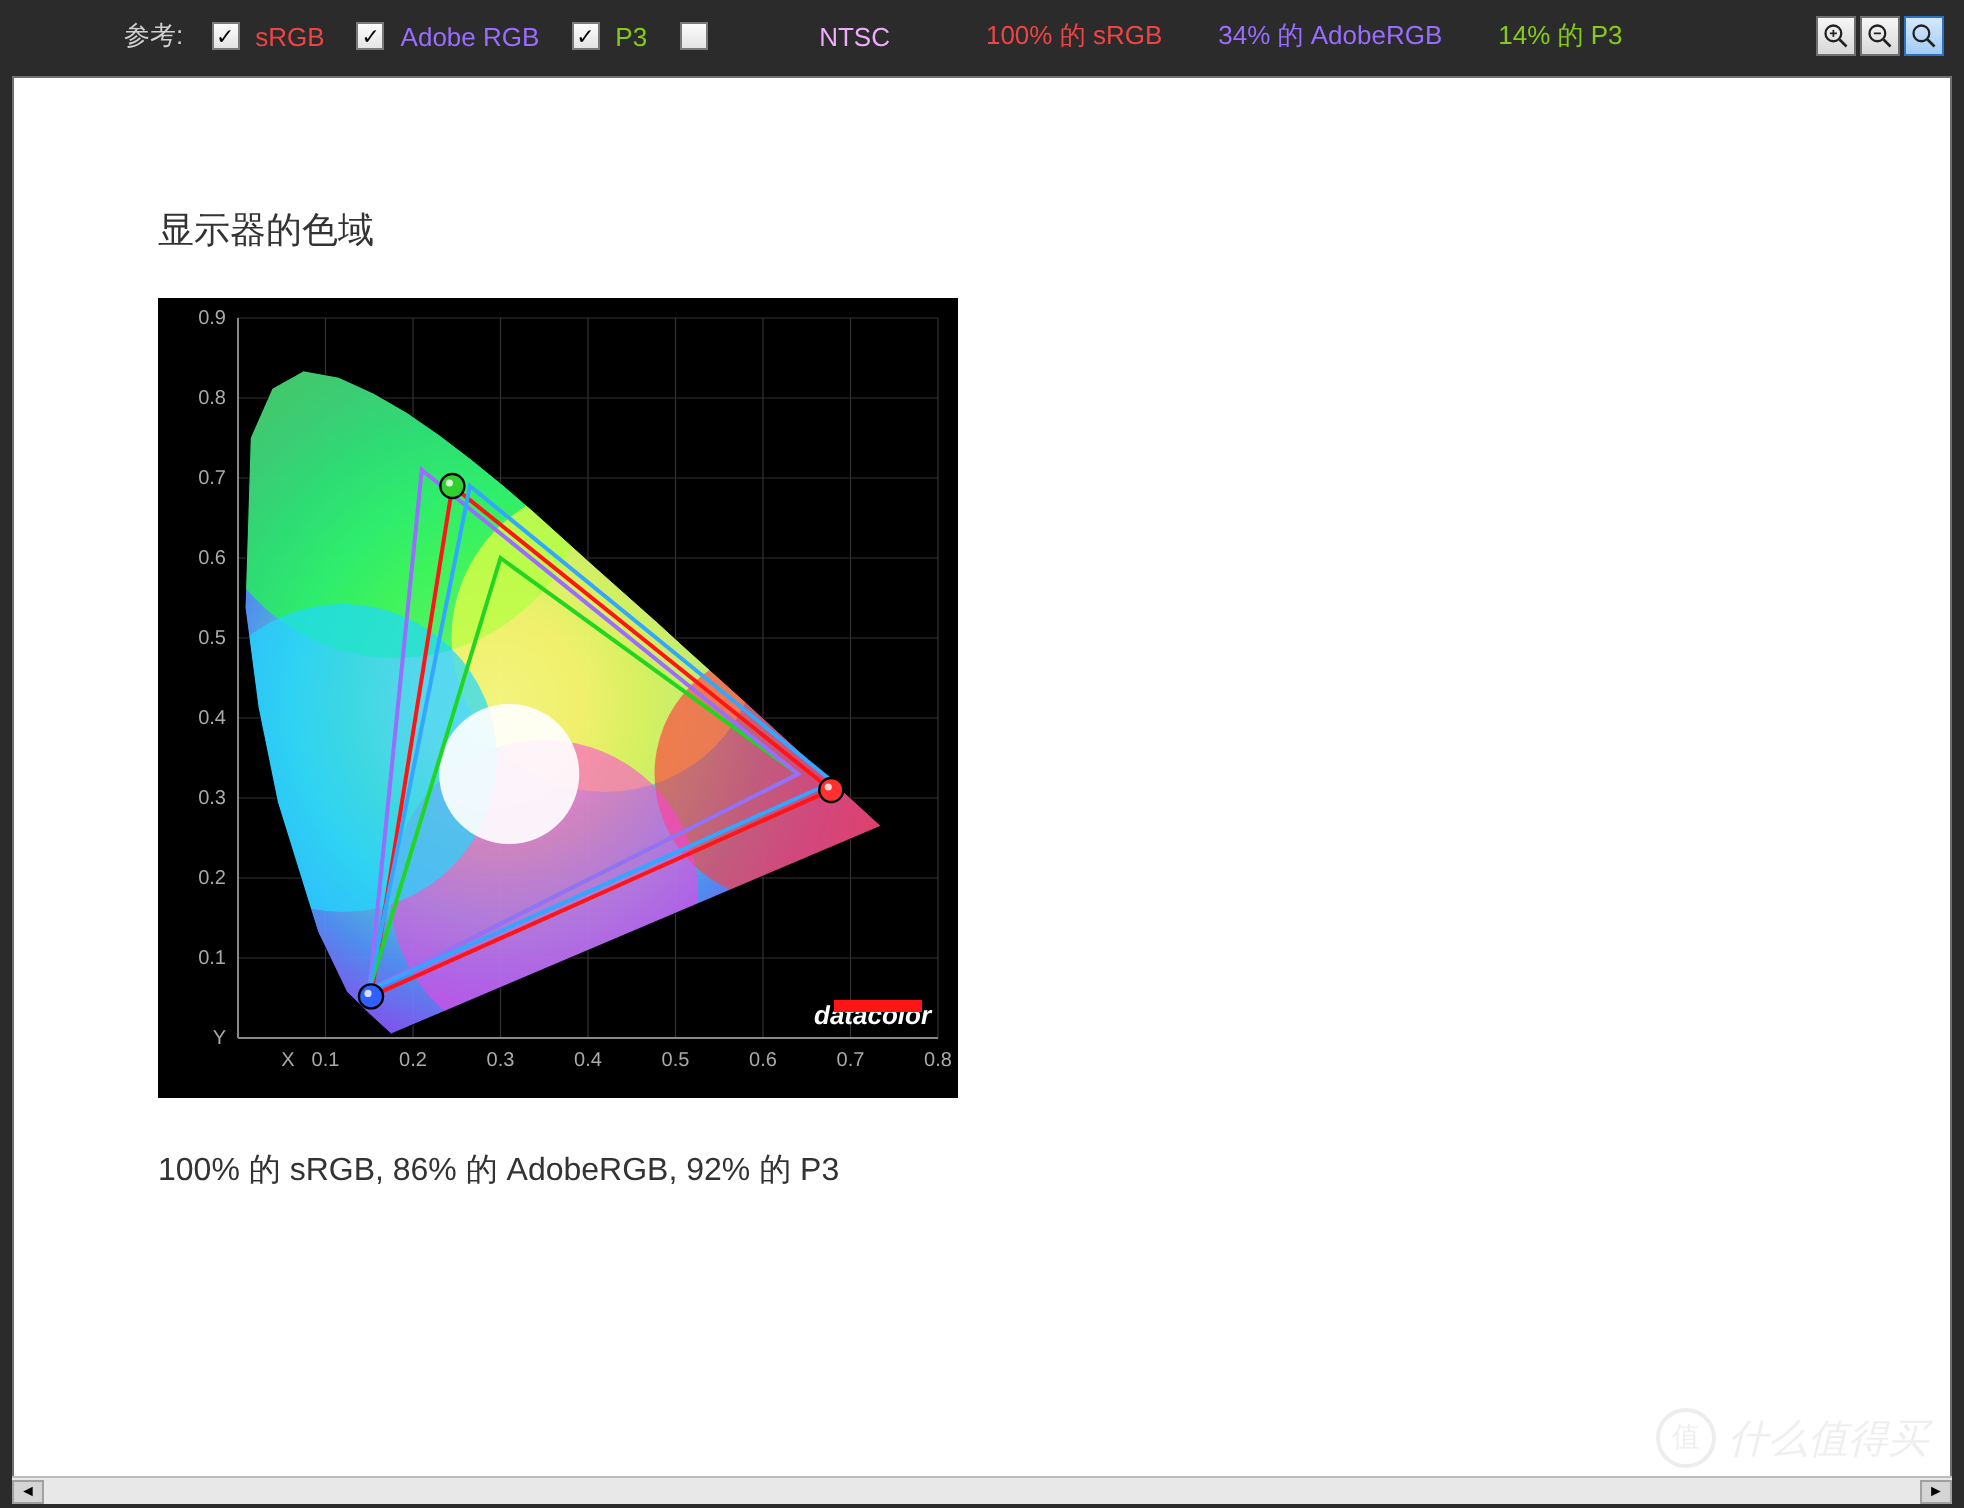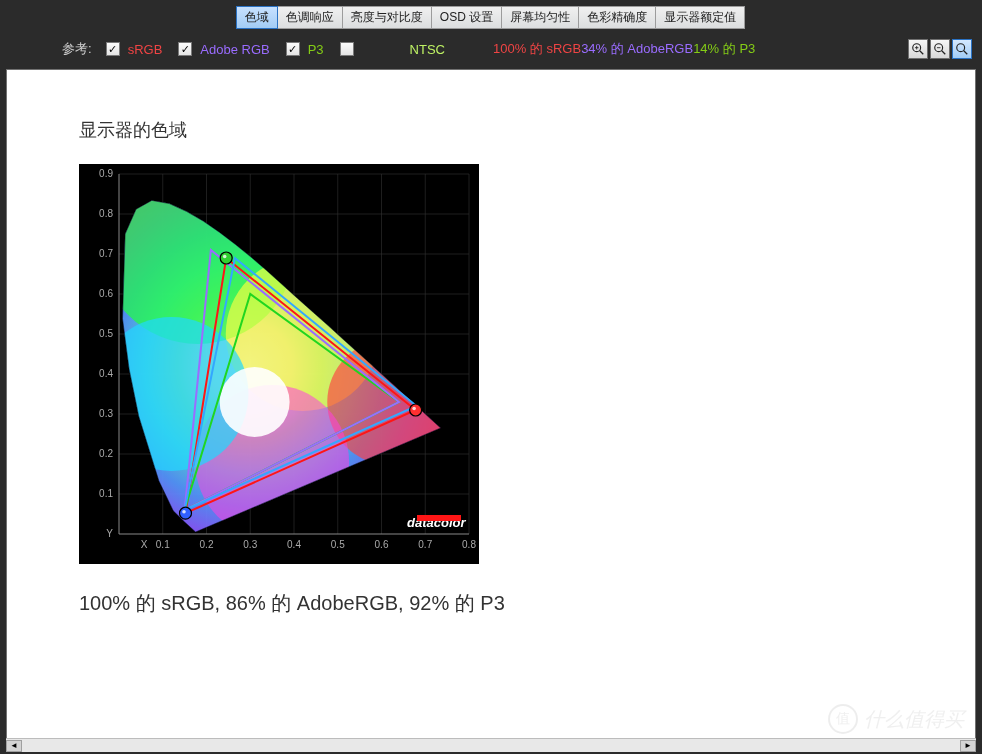--- a/index.html
+++ b/index.html
@@ -56,22 +56,22 @@
     font-size: 11px;
     color: #000;
     cursor: pointer;
     margin-right: 2px;
   }
   .cb.empty { color: transparent; }
   .chk-txt { margin-right: 10px; }
   .srgb-color { color: #ef4444; }
   .adobe-color { color: #9a6cff; }
   .p3-color { color: #84cc16; }
-  .ntsc-color { color: #bef264; padding-left: 48px; }
-  .pctgroup { display: flex; margin-left: 30px; }
+  .ntsc-color { color: #f0abfc; padding-left: 48px; }
+  .pctgroup { display: flex; gap: 28px; margin-left: 30px; }
   .pct { font-size: 13px; }
   .zoomgroup {
     margin-left: auto;
     display: flex;
     gap: 2px;
   }
   .zoombtn {
     width: 20px; height: 20px;
     background: linear-gradient(#f6f6f6,#d8d8d8);
     border: 1px solid #6f6f6f;
@@ -86,28 +86,28 @@
     padding: 0 6px 6px 6px;
     position: relative;
   }
   .paper {
     background: #fff;
     width: 100%;
     height: 100%;
     overflow: auto;
     border: 1px solid #717171;
   }
-  .paperinner { padding: 48px 0 40px 72px; width: 880px; }
+  .paperinner { padding: 48px 0 40px 72px; width: 880px; margin-top: 16px; }
   .ptitle { font-size: 18px; color: #333; margin-bottom: 22px; font-weight: 400; }
   .chartbox {
     background: #000; width: 400px; height: 400px;
     position: relative;
   }
   .chartbox svg { position: absolute; inset: 0; }
-  .caption { font-size: 20px; color: #333; margin-top: 26px; }
+  .caption { font-size: 16px; color: #333; margin-top: 26px; }
   .scrollbar-h {
     position: absolute; left: 6px; right: 6px; bottom: 2px; height: 14px;
     background: #e8e8e8;
     border-top: 1px solid #bcbcbc;
     display:flex; align-items:center; justify-content:space-between;
   }
   .scrollbtn { width:16px;height:12px; background:#d4d4d4; border:1px solid #a0a0a0; font-size:8px; display:flex;align-items:center;justify-content:center;}
   .watermark {
     position: absolute; right: 18px; bottom: 20px;
     color: #e3e3e3; font-size: 20px; font-style: italic;
@@ -117,29 +117,20 @@
   }
   .watermark .wcirc {
     width:30px;height:30px;border:2px solid #e0e0e0;border-radius:50%;
     display:flex;align-items:center;justify-content:center;font-size:14px;font-style:normal;
   }
 </style>
 </head>
 <body>
 
 <div class="outer">
-  <div class="tabbar" id="tabbar">
-      <div class="tab active">色域</div>
-      <div class="tab">色调响应</div>
-      <div class="tab">亮度与对比度</div>
-      <div class="tab">OSD 设置</div>
-      <div class="tab">屏幕均匀性</div>
-      <div class="tab">色彩精确度</div>
-      <div class="tab">显示器额定值</div>
-    </div>
 
   <div class="refbar">
     <span class="reflabel">参考:</span>
     <span id="refitems" style="display:flex;align-items:center;gap:6px;">
         <span class="cb">✓</span>
         <span class="chk-txt srgb-color">sRGB</span>
         <span class="cb">✓</span>
         <span class="chk-txt adobe-color">Adobe RGB</span>
         <span class="cb">✓</span>
         <span class="chk-txt p3-color">P3</span>

